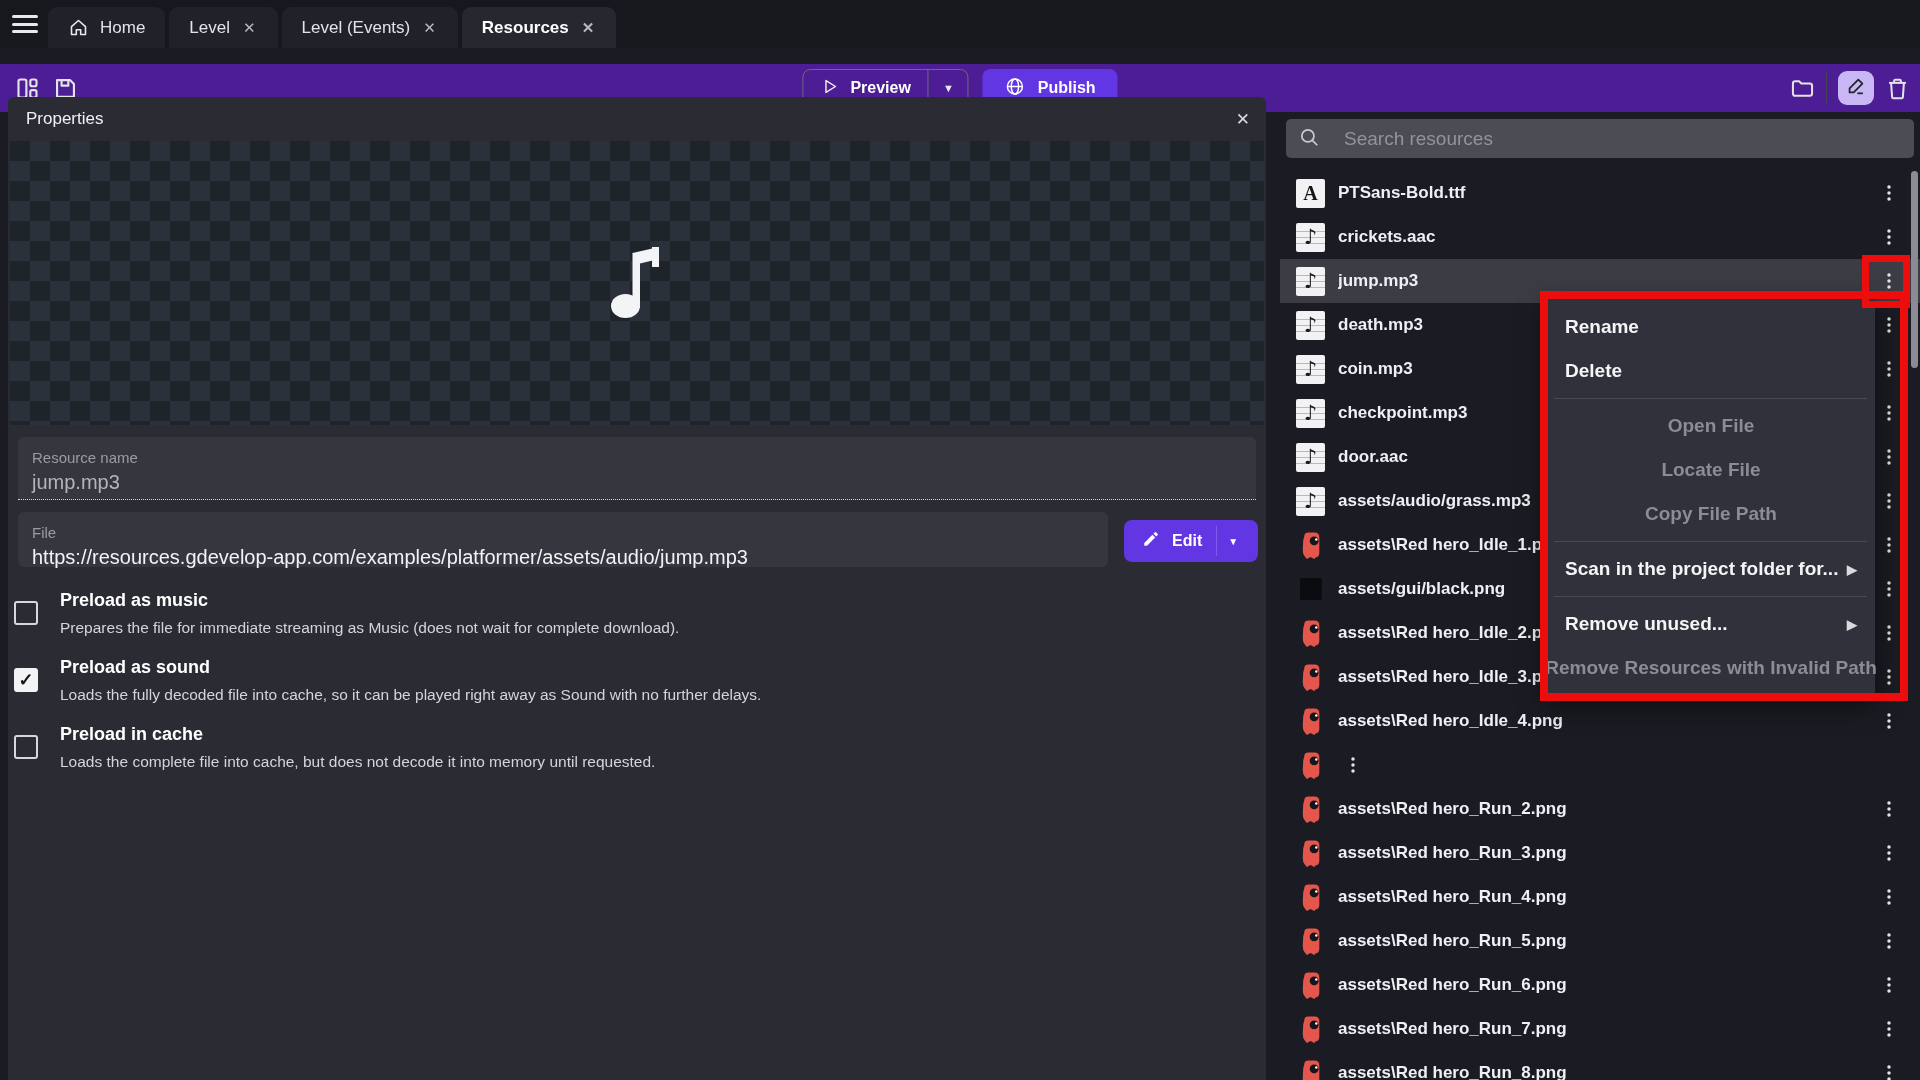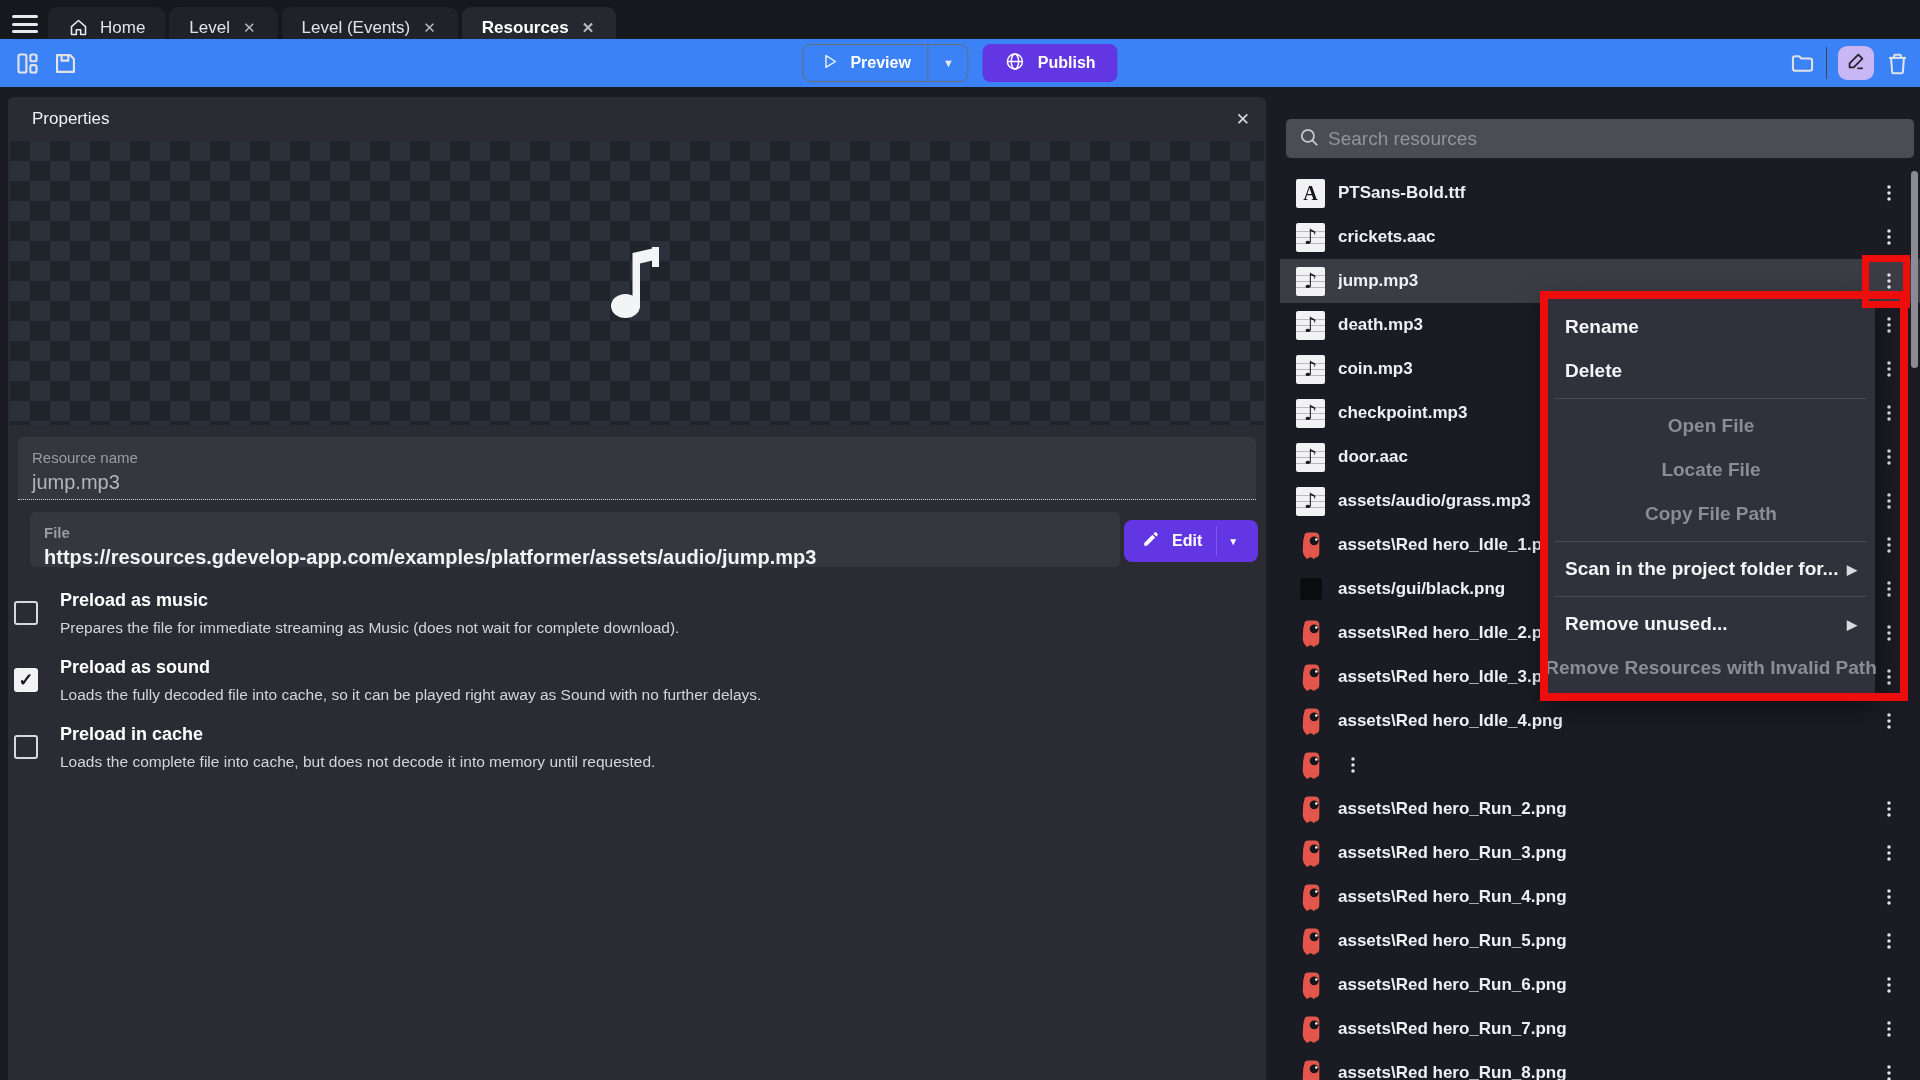--- a/index.html
+++ b/index.html
@@ -12,21 +12,21 @@
     display:flex; flex-direction:column; justify-content:space-between; padding:2px 0; }
   .hamburger span { display:block; height:3px; border-radius:2px; background:#e9e9ec; }
   .tab-bar { position:absolute; left:48px; bottom:0; display:flex; gap:4px; height:41px; align-items:flex-end; }
   .tab { height:41px; background:#212229; border-radius:9px 9px 0 0; display:flex; align-items:center;
     gap:11px; padding:0 20px; color:#e2e3e7; font-size:17px; cursor:pointer; white-space:nowrap; }
   .tab.active { background:#26272f; color:#ffffff; font-weight:bold; }
   .tab-close { color:#b9bac1; font-size:15px; line-height:1; padding:2px; }
   .icon16 svg { width:21px; height:21px; display:block; }
 
   
-  .toolbar { position:absolute; left:0; top:39px; width:1920px; height:48px; background:#3b82f6; }
+  .toolbar { position:absolute; left:0; top:64px; width:1920px; height:48px; background:#4c1d95; }
   .tb-icon { position:absolute; top:11px; width:27px; height:27px; color:#e3e3e7; cursor:pointer; }
   .tb-icon svg { width:100%; height:100%; display:block; }
   .toolbar-center { position:absolute; left:50%; top:5px; transform:translateX(-50%);
     display:flex; gap:14px; align-items:center; height:38px; }
   .preview-btn { display:flex; align-items:stretch; height:38px; border:1px solid #6b6c74;
     border-radius:8px; color:#fff; cursor:pointer; }
   .preview-main { display:flex; align-items:center; gap:11px; padding:0 17px; font-weight:bold; font-size:16px; }
   .preview-main svg { width:19px; height:19px; }
   .preview-sep { width:1px; background:#6b6c74; }
   .preview-caret { display:flex; align-items:center; padding:0 14px; font-size:11px; color:#e8e8ec; }
@@ -34,38 +34,38 @@
     background:#6236e2; border-radius:8px; color:#fff; font-weight:bold; font-size:16px; cursor:pointer; }
   .publish-btn svg { width:21px; height:21px; }
   .tb-right-sep { position:absolute; top:8px; left:1826px; width:1px; height:32px; background:#43444c; }
   .pencil-chip { position:absolute; left:1838px; top:7px; width:36px; height:34px; background:#c9b6f4;
     border-radius:9px; display:flex; align-items:center; justify-content:center; cursor:pointer; }
   .pencil-chip svg { width:22px; height:22px; }
 
   
   .props { position:absolute; left:8px; top:97px; width:1258px; height:983px; background:#2a2b33;
     border-radius:6px 6px 0 0; }
-  .props-header { position:relative; height:44px; display:flex; align-items:center; padding:0 24px; }
+  .props-header { position:relative; height:44px; display:flex; align-items:center; padding:0 18px; }
   .props-title { color:#f1f1f4; font-size:17px; }
   .props-close { position:absolute; right:12px; top:10px; color:#d6d6da; font-size:17px; padding:2px 4px; cursor:pointer; }
   .preview-area { position:absolute; left:2px; top:44px; width:1254px; height:284px;
     background-color:#1f232a;
     background-image:
       linear-gradient(45deg,#2b313a 25%,transparent 25%,transparent 75%,#2b313a 75%),
       linear-gradient(45deg,#2b313a 25%,transparent 25%,transparent 75%,#2b313a 75%);
     background-size:40px 40px; background-position:0 0,20px 20px; }
   .note-big { position:absolute; left:50%; top:50%; transform:translate(-50%,-50%); }
 
   .field { position:absolute; background:#35363e; border-radius:6px; padding:12px 14px 10px 14px; }
   .field-label { font-size:15px; color:#9b9ca3; margin-bottom:5px; }
   .field-value { font-size:20px; }
   .name-field { left:10px; top:340px; width:1238px; height:63px; border-radius:6px 6px 0 0;
     border-bottom:1px dotted #cfcfd4; }
   .name-field .field-value { color:#b4b5bb; }
-  .file-field { left:22px; top:415px; width:1090px; height:55px;font-weight:bold; }
+  .file-field { left:10px; top:415px; width:1090px; height:55px; }
   .file-field .field-value { color:#f3f3f5; }
   .edit-btn { position:absolute; left:1116px; top:423px; width:134px; height:42px; background:#6236e2;
     border-radius:8px; display:flex; align-items:stretch; color:#fff; cursor:pointer; }
   .edit-main { display:flex; align-items:center; gap:12px; padding:0 14px 0 18px; font-weight:bold; font-size:16px; }
   .edit-main svg { width:18px; height:18px; }
   .edit-sep { width:1px; background:#8059ea; margin:6px 0; }
   .edit-caret { display:flex; align-items:center; padding:0 11px; font-size:10px; }
 
   .cb-row { position:absolute; left:6px; width:1200px; }
   .cb-row:nth-child(1) { top:493px; } .cb-row:nth-child(2) { top:560px; } .cb-row:nth-child(3) { top:627px; }
@@ -73,21 +73,21 @@
     border-radius:3px; cursor:pointer; display:flex; align-items:center; justify-content:center;
     font-size:18px; font-weight:bold; color:#16171c; }
   .checkbox.checked { background:#f3f3f5; border-color:#f3f3f5; }
   .cb-texts { margin-left:46px; }
   .cb-title { color:#ffffff; font-size:18px; font-weight:bold; line-height:1.2; }
   .cb-desc { color:#d5d5d9; font-size:15.5px; margin-top:7px; }
 
   
   .rpanel { position:absolute; left:1280px; top:96px; width:640px; height:984px; }
   .search-box { position:absolute; left:6px; top:23px; width:628px; height:39px; background:#4b4c54;
-    border-radius:5px; display:flex; align-items:center; padding:0 12px; gap:8px; }
+    border-radius:5px; display:flex; align-items:center; padding:0 12px; gap:24px; }
   .search-box svg { width:22px; height:22px; color:#c9cacf; flex:none; }
   .search-box input { background:transparent; border:none; outline:none; color:#e8e8ec;
     font-size:19px; width:100%; font-family:"Liberation Sans",sans-serif; }
   .search-box input::placeholder { color:#93949b; }
   .res-list { position:absolute; left:0; top:75px; width:640px; height:909px; overflow:hidden; }
   .res-row { height:44px; display:flex; align-items:center; padding:0 16px 0 16px; cursor:pointer; }
   .res-row.selected { background:#3b3c44; }
   .ficon { width:29px; height:29px; flex:none; margin-right:13px; display:flex;
     align-items:center; justify-content:center; border-radius:2px; }
   .ficon.font { background:#f2f2f4; color:#15161a; font-family:"Liberation Serif",serif;

